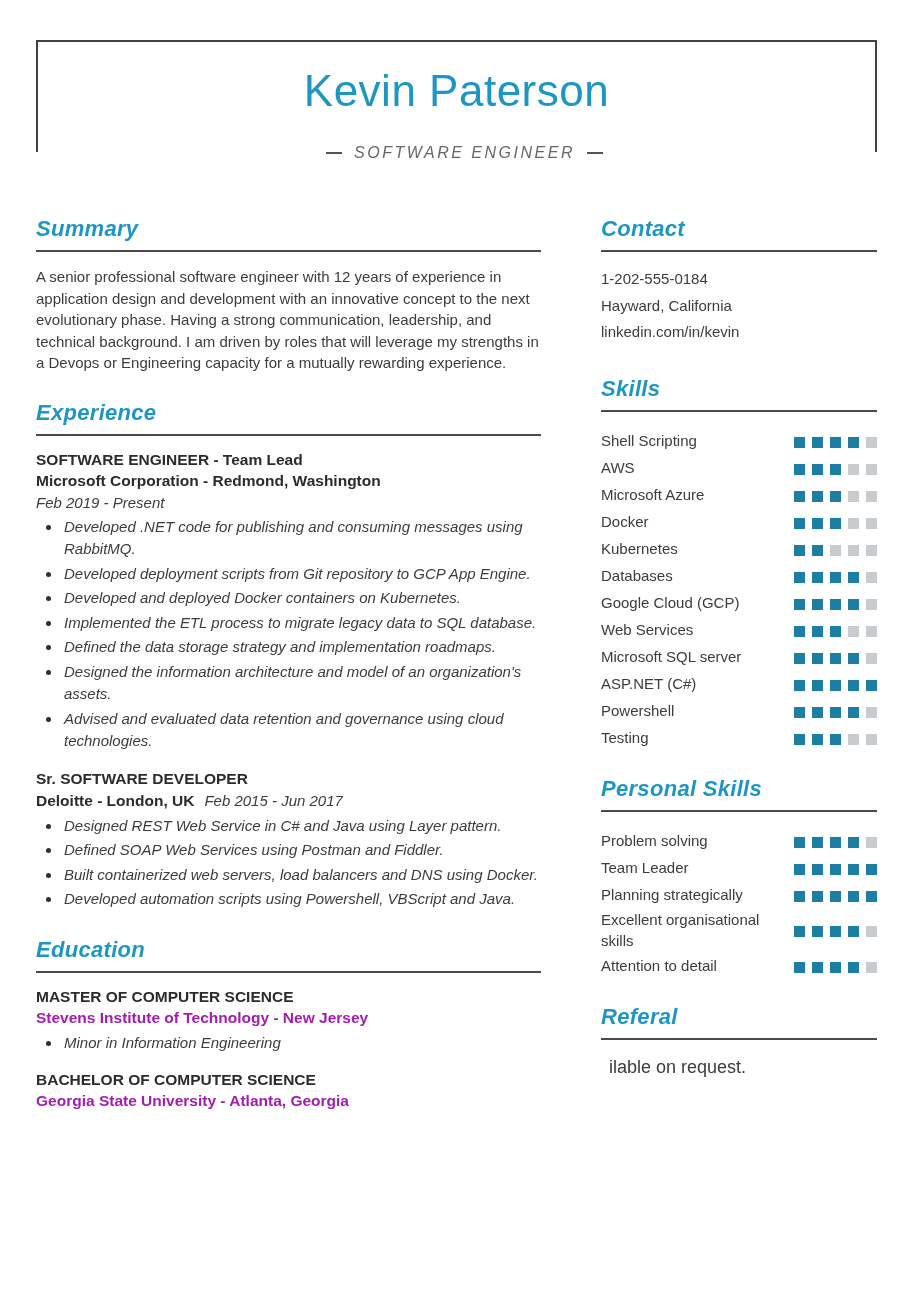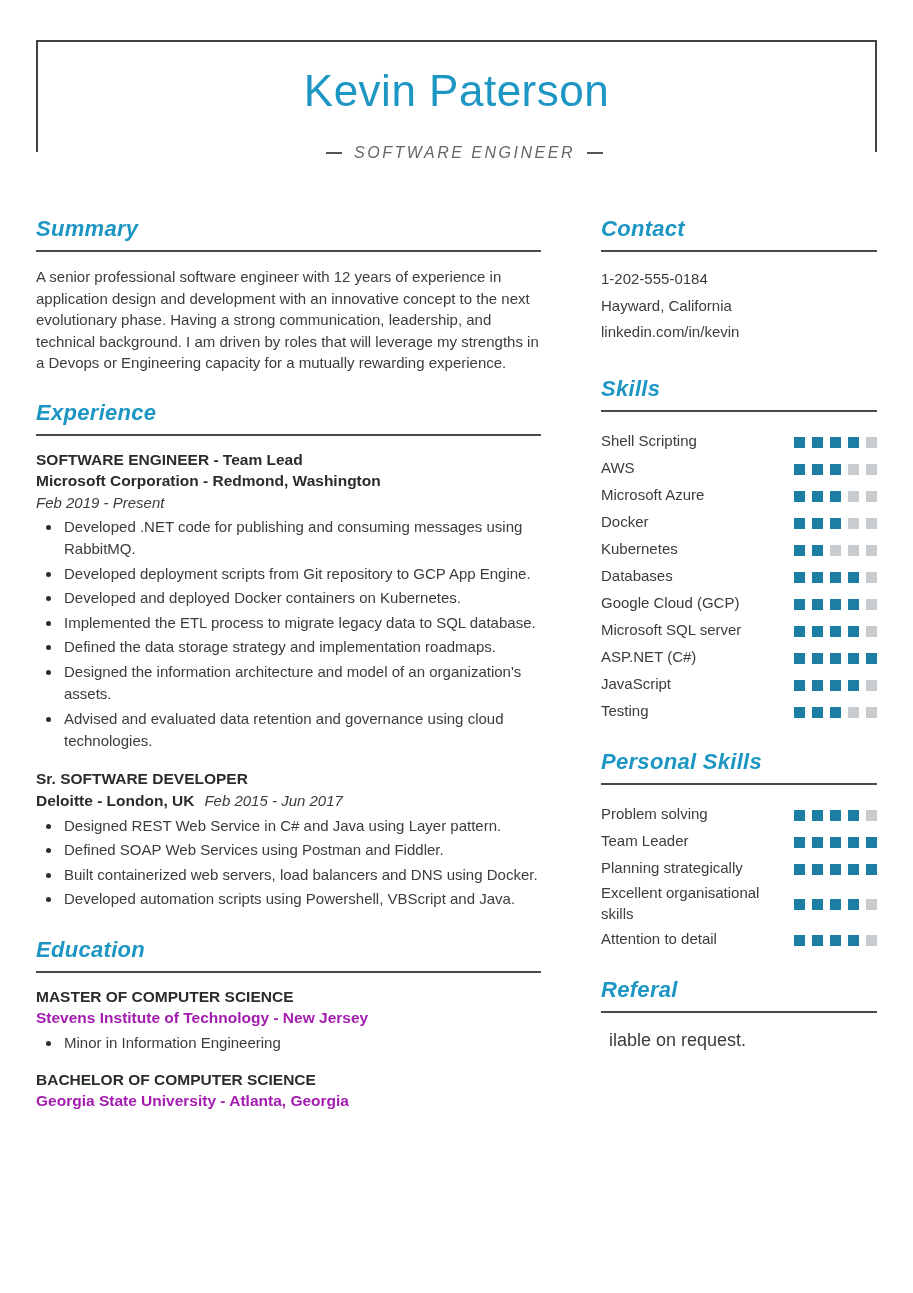--- a/index.html
+++ b/index.html
@@ -74,20 +74,21 @@
   .job-company{font-weight:700;color:#2b2b2b;}
   .job-dates{font-style:italic;font-size:15px;color:var(--text);line-height:1.4;}
   .job-dates.inline{display:inline;margin-left:10px;font-weight:400;}
   ul.bullets{list-style:none;margin-top:3px;}
   ul.bullets li{
     position:relative;
     padding-left:28px;
     font-size:15px;
     line-height:1.5;
     margin-bottom:2px;
+    font-style:italic;
   }
   ul.bullets li::before{
     content:"";
     position:absolute;left:10px;top:9px;
     width:5px;height:5px;border-radius:50%;
     background:#2e2e2e;
   }
 
   
   .edu-entry{margin-bottom:16px;}
@@ -258,41 +259,51 @@
               <div class="skill-label">Google Cloud (GCP)</div>
               <div class="squares">
                 <span class="sq filled"></span>
                 <span class="sq filled"></span>
                 <span class="sq filled"></span>
                 <span class="sq filled"></span>
                 <span class="sq"></span>
               </div>
             </div>
             <div class="skill-row">
+              <div class="skill-label">Web Services</div>
+              <div class="squares">
+                <span class="sq filled"></span>
+                <span class="sq filled"></span>
+                <span class="sq filled"></span>
+                <span class="sq"></span>
+                <span class="sq"></span>
+              </div>
+            </div>
+            <div class="skill-row">
               <div class="skill-label">Microsoft SQL server</div>
               <div class="squares">
                 <span class="sq filled"></span>
                 <span class="sq filled"></span>
                 <span class="sq filled"></span>
                 <span class="sq filled"></span>
                 <span class="sq"></span>
               </div>
             </div>
             <div class="skill-row">
               <div class="skill-label">ASP.NET (C#)</div>
               <div class="squares">
                 <span class="sq filled"></span>
                 <span class="sq filled"></span>
                 <span class="sq filled"></span>
                 <span class="sq filled"></span>
                 <span class="sq filled"></span>
               </div>
             </div>
             <div class="skill-row">
-              <div class="skill-label">JavaScript</div>
+              <div class="skill-label">Powershell</div>
               <div class="squares">
                 <span class="sq filled"></span>
                 <span class="sq filled"></span>
                 <span class="sq filled"></span>
                 <span class="sq filled"></span>
                 <span class="sq"></span>
               </div>
             </div>
             <div class="skill-row">
               <div class="skill-label">Testing</div>

